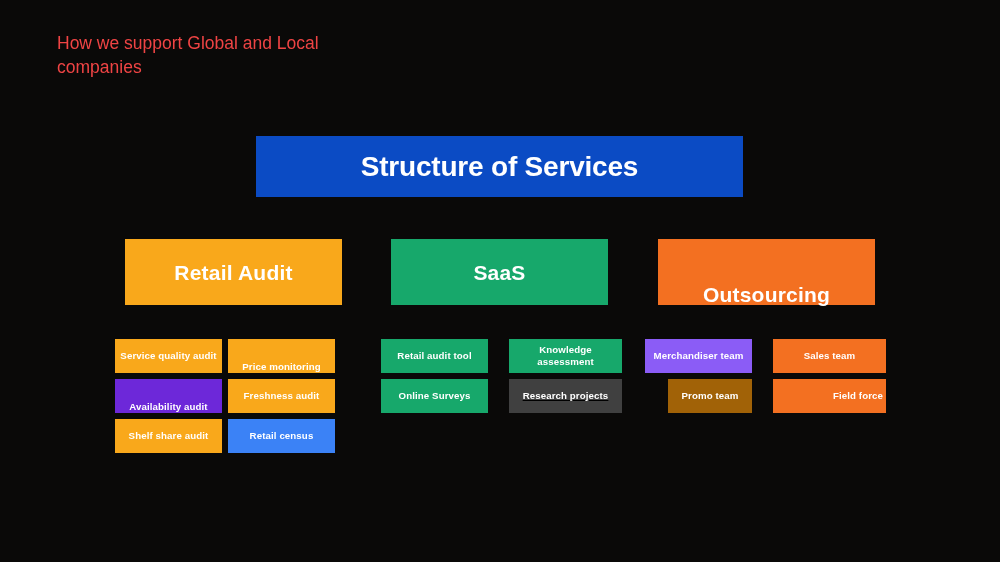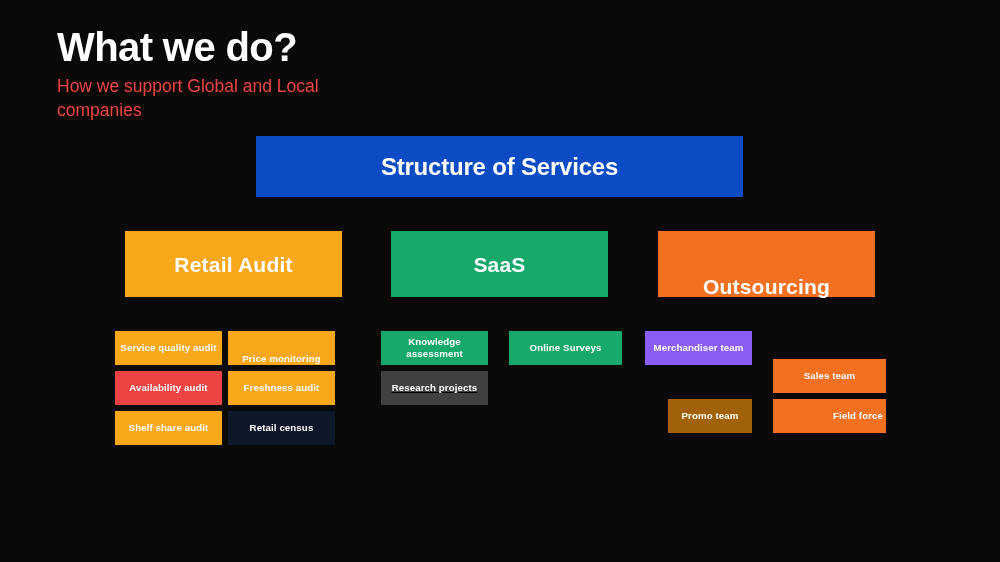--- a/index.html
+++ b/index.html
@@ -49,36 +49,36 @@
     top: 136px;
     width: 487px;
     height: 61px;
     background: #0b4bc4;
     display: flex;
     align-items: center;
     justify-content: center;
   }
   .banner-text {
     color: #ffffff;
-    font-size: 24px;
+    font-size: 28px;
     font-weight: bold;
     letter-spacing: -0.2px;
     line-height: 1;
   }
 
   
   .columns {
     position: absolute;
     left: 0;
     top: 231px;
     width: 1000px;
   }
   .column {
     position: absolute;
-    top: 0;
+    top: 8px;
     width: 194px;
   }
   .col-0 { left: 125px; }
   .col-1 { left: 391px; }
   .col-2 { left: 658px; }
 
   .col-header {
     width: 217px;
     height: 66px;
     display: flex;
@@ -128,82 +128,84 @@
     font-weight: bold;
     line-height: 1.28;
     text-align: center;
     letter-spacing: 0.1px;
   }
 </style>
 </head>
 <body style="background: rgb(10, 9, 8);">
 
 <div class="slide-header">
-  <h1 class="slide-title">What we do?</h1>
   <p class="slide-subtitle">How we support Global and Local companies</p>
 </div>
 
 <div class="banner" style="background: rgb(11, 75, 196);">
   <span class="banner-text" style="color: rgb(255, 255, 255);">Structure of Services</span>
 </div>
 
 <div class="columns">
 
   <div class="column col-0">
     <div class="col-header" style="background: rgb(249, 168, 27);">
       <span class="col-header-text">Retail Audit</span>
     </div>
     <div class="sub-grid">
       <div class="sub-item" style="background: rgb(249, 168, 27);">
         <span class="sub-item-text">Service quality audit</span>
       </div>
       <div class="sub-item" style="background: rgb(249, 168, 27); align-items: flex-end;">
         <span class="sub-item-text">Price monitoring</span>
       </div>
-      <div class="sub-item" style="background: #ef4444;">
+      <div class="sub-item" style="background: #6d28d9; align-items: flex-end;">
         <span class="sub-item-text">Availability audit</span>
       </div>
       <div class="sub-item" style="background: rgb(249, 168, 27);">
         <span class="sub-item-text">Freshness audit</span>
       </div>
       <div class="sub-item" style="background: rgb(249, 168, 27);">
         <span class="sub-item-text">Shelf share audit</span>
       </div>
-      <div class="sub-item" style="background: #0f172a;">
+      <div class="sub-item" style="background: #3b82f6;">
         <span class="sub-item-text">Retail census</span>
       </div>
     </div>
   </div>
 
   <div class="column col-1">
     <div class="col-header" style="background: rgb(23, 168, 107);">
       <span class="col-header-text">SaaS</span>
     </div>
     <div class="sub-grid">
       <div class="sub-item" style="background: rgb(23, 168, 107);">
+        <span class="sub-item-text">Retail audit tool</span>
+      </div>
+      <div class="sub-item" style="background: rgb(23, 168, 107);">
         <span class="sub-item-text">Knowledge assessment</span>
       </div>
       <div class="sub-item" style="background: rgb(23, 168, 107);">
         <span class="sub-item-text">Online Surveys</span>
       </div>
       <div class="sub-item" style="background: #404040; text-decoration: underline;">
         <span class="sub-item-text">Research projects</span>
       </div>
     </div>
   </div>
 
   <div class="column col-2">
     <div class="col-header" style="background: rgb(243, 112, 33); align-items: flex-end;">
       <span class="col-header-text">Outsourcing</span>
     </div>
     <div class="sub-grid">
       <div class="sub-item" style="background: #8b5cf6;">
         <span class="sub-item-text">Merchandiser team</span>
       </div>
-      <div class="sub-item" style="background: rgb(243, 112, 33); margin-top: 28px;">
+      <div class="sub-item" style="background: rgb(243, 112, 33);">
         <span class="sub-item-text">Sales team</span>
       </div>
       <div class="sub-item" style="background: #a16207; margin-left: 23px;">
         <span class="sub-item-text">Promo team</span>
       </div>
       <div class="sub-item" style="background: rgb(243, 112, 33); justify-content: flex-end;">
         <span class="sub-item-text">Field force</span>
       </div>
     </div>
   </div>

